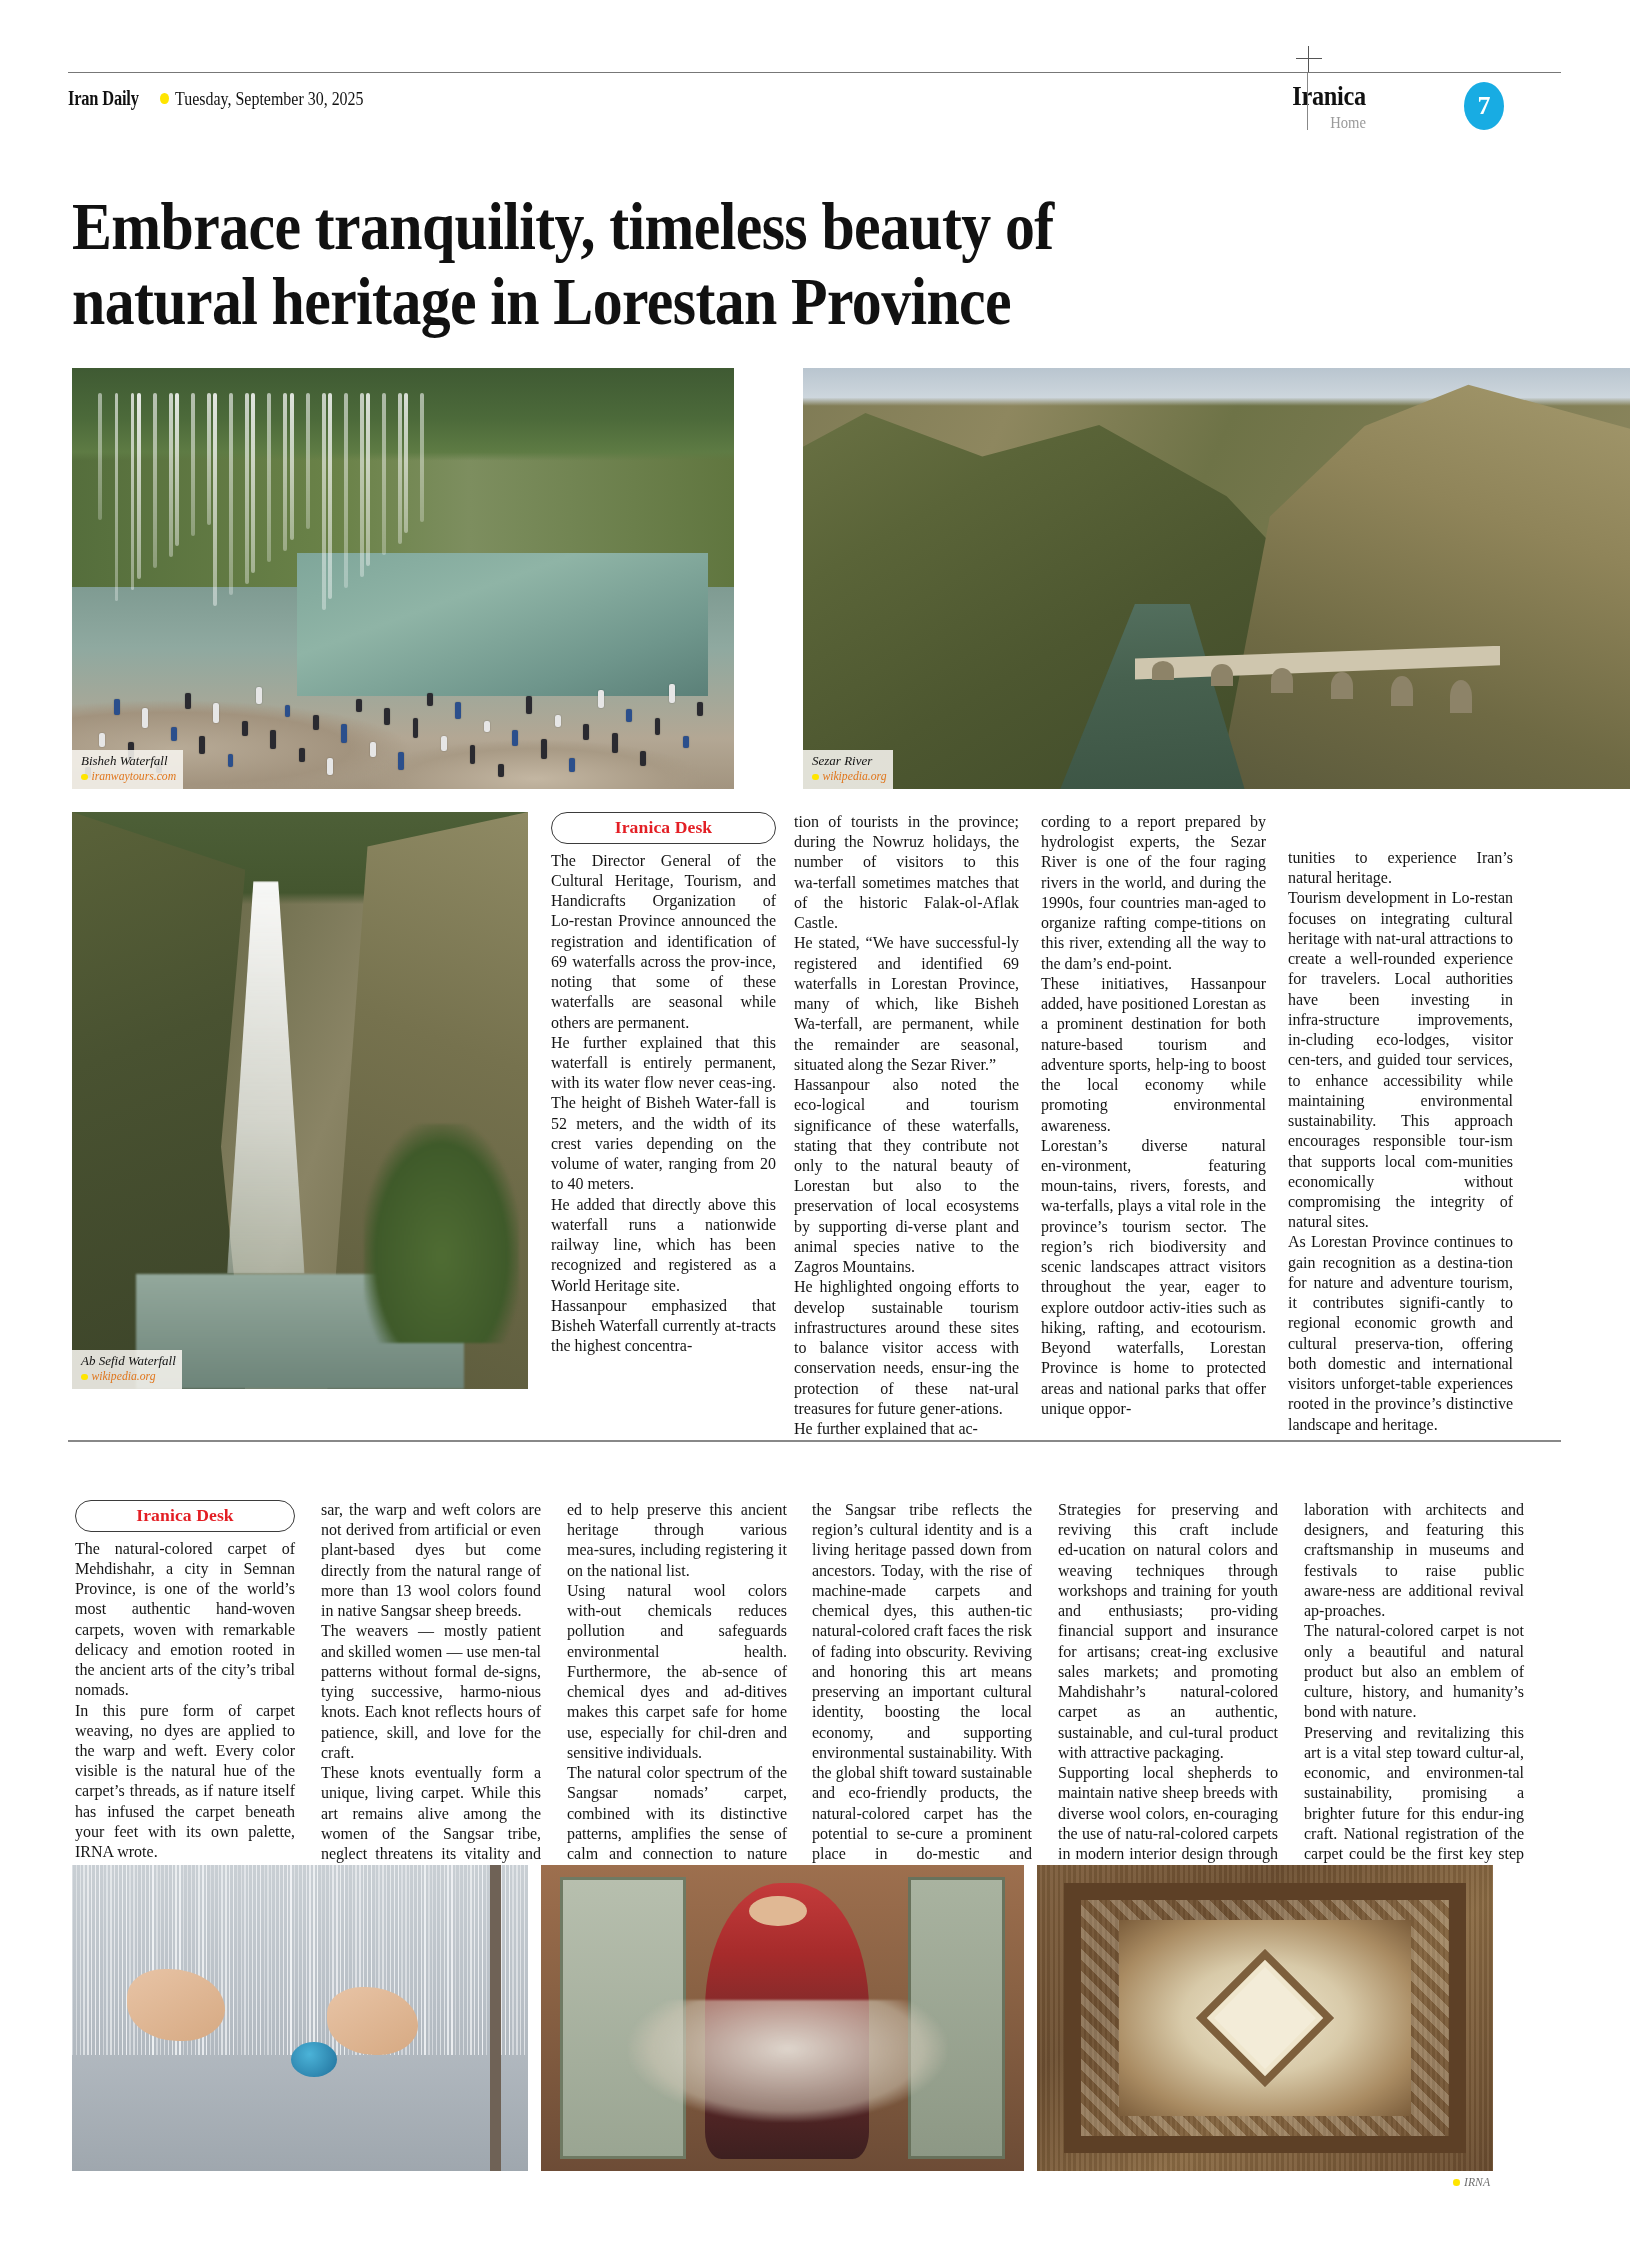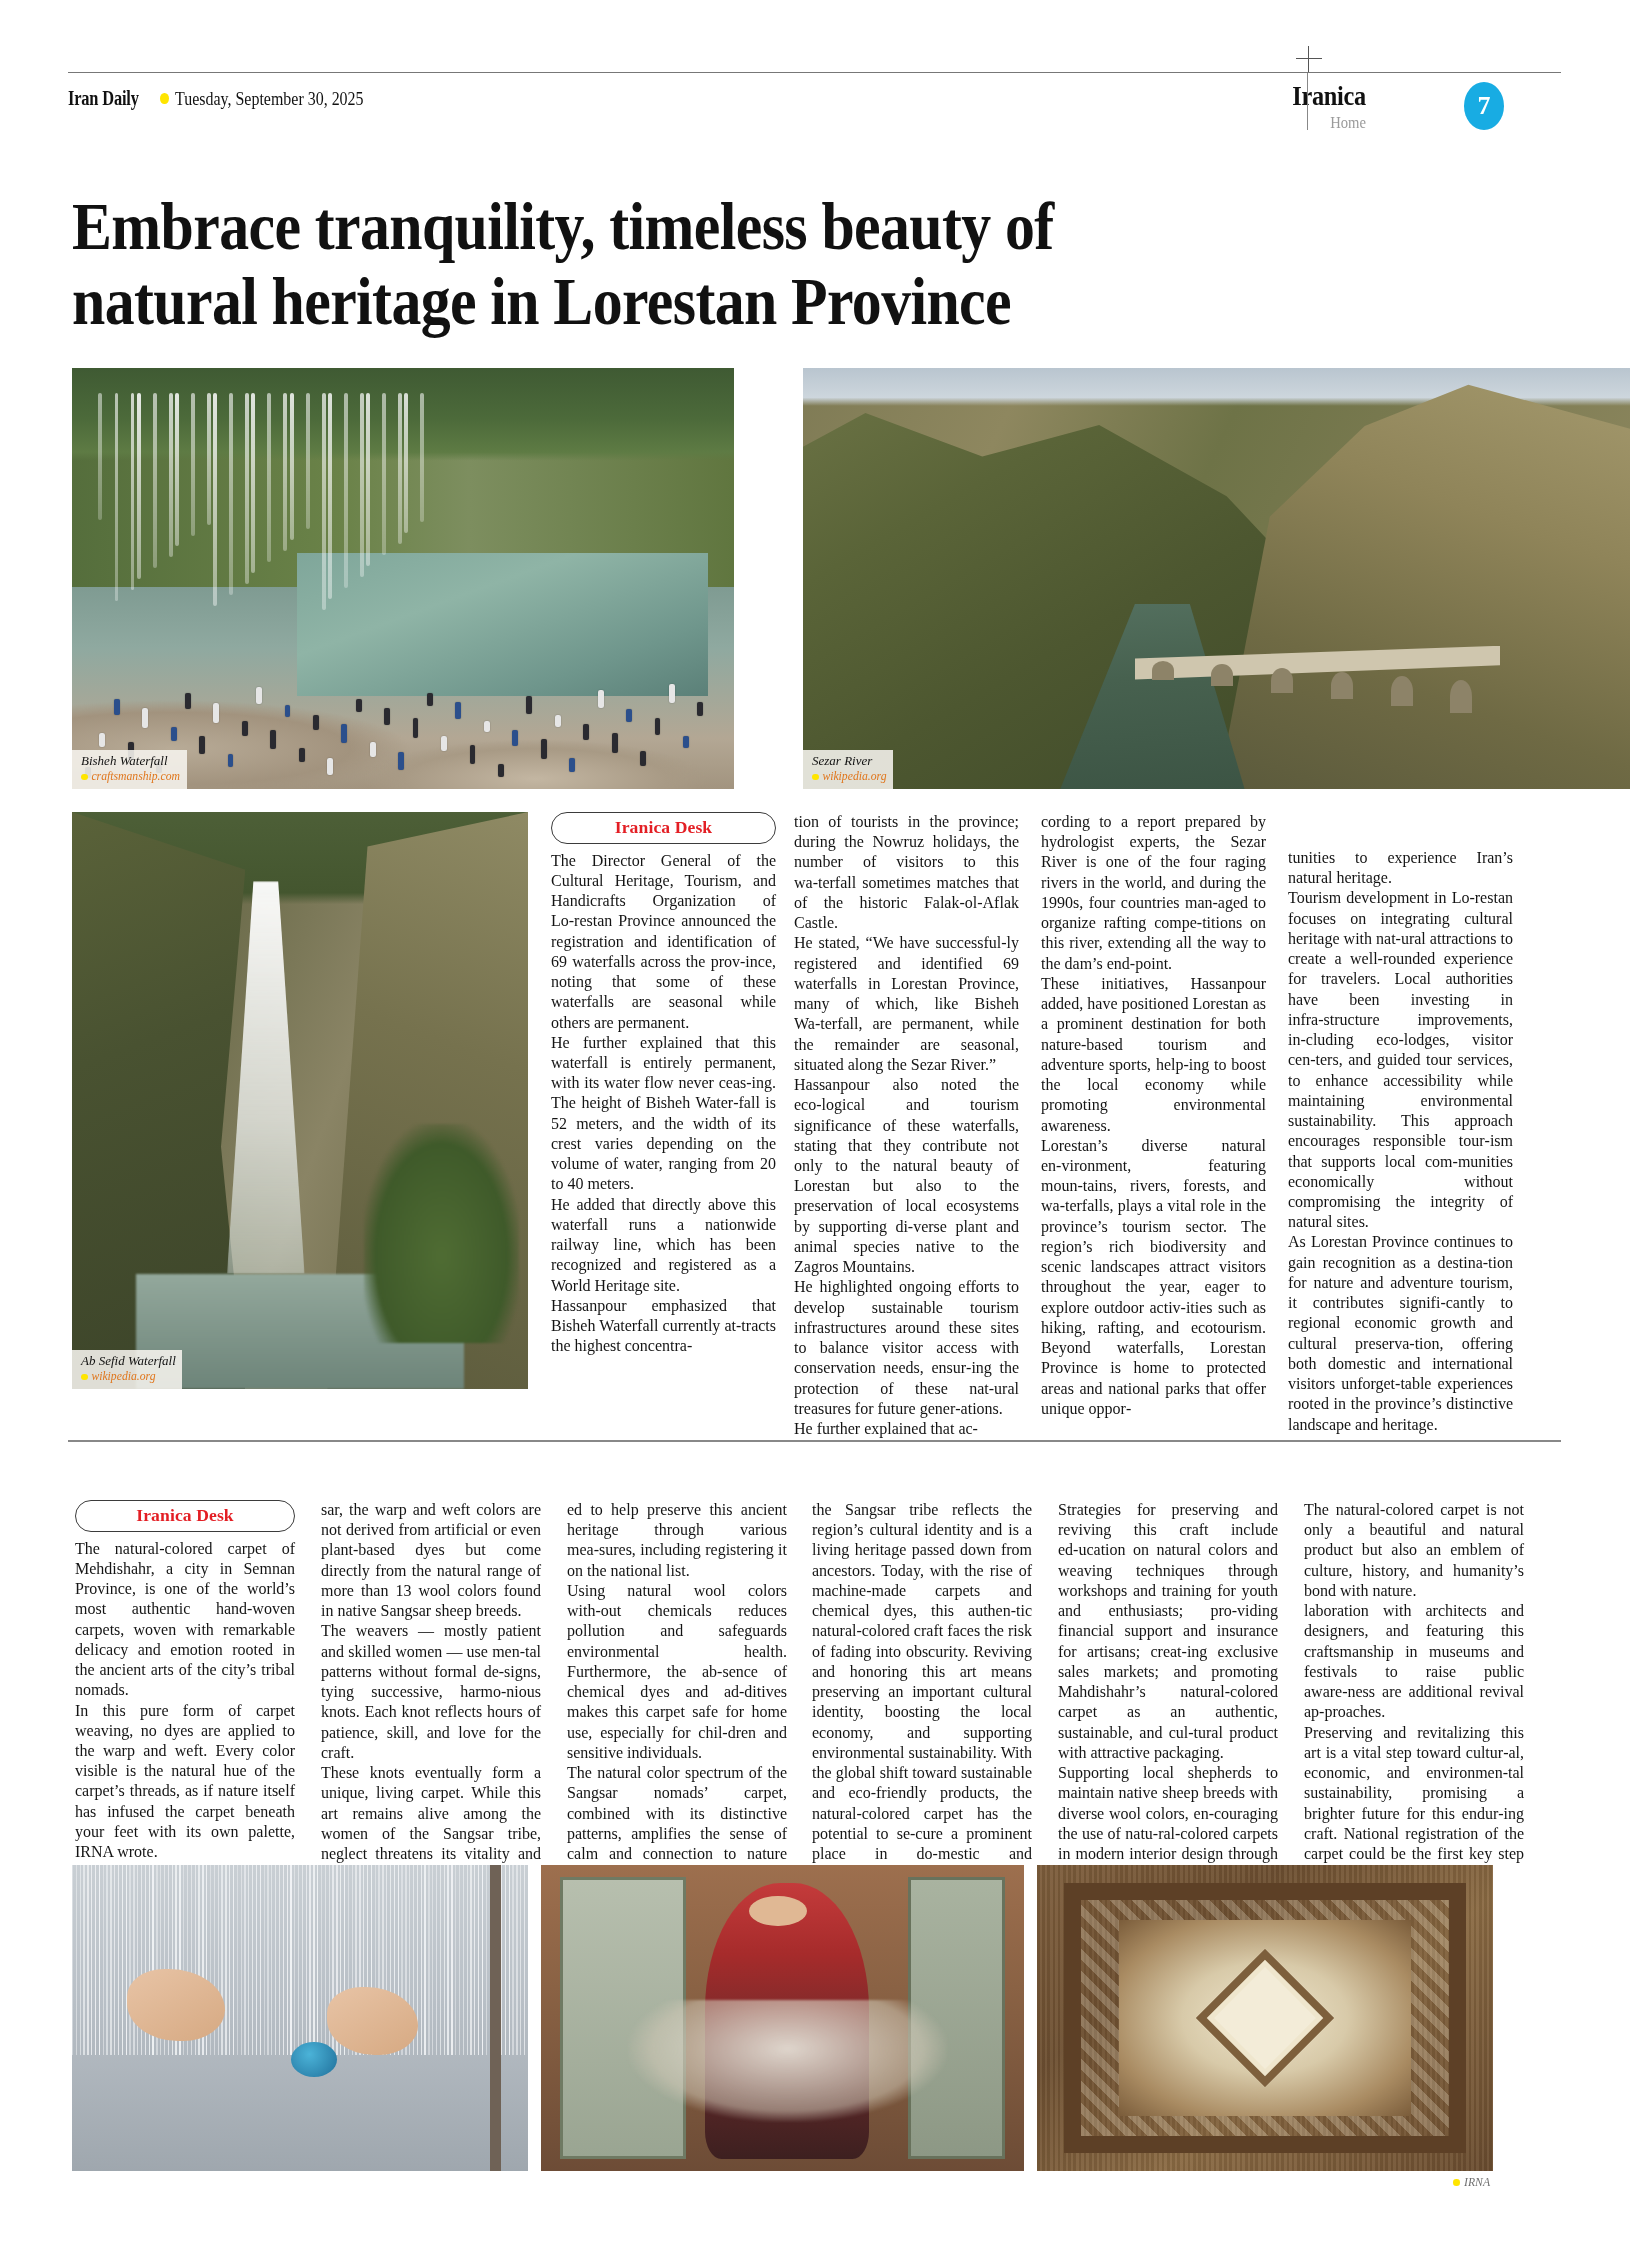--- a/index.html
+++ b/index.html
@@ -395,21 +395,21 @@
         <i class="" style="left: 85.85%; bottom: 13%; height: 15px;"></i>
         <i class="" style="left: 88%; bottom: 42%; height: 17px;"></i>
         <i class="l" style="left: 90.15%; bottom: 71%; height: 19px;"></i>
         <i class="b" style="left: 92.3%; bottom: 30%; height: 11.7px;"></i>
         <i class="" style="left: 94.45%; bottom: 59%; height: 13.7px;"></i>
       </div>
     <div class="cap">
       <div>Bisheh Waterfall</div>
       <div class="src">
         <span class="d"></span>
-        <span>craftsmanship.com</span>
+        <span>iranwaytours.com</span>
       </div>
     </div>
   </div>
 
   <div class="photo" id="photo-sezar">
     <div class="ph-sezar-bg"></div>
     <div class="sz-mtnL"></div>
     <div class="sz-mtnR"></div>
     <div class="sz-river"></div>
     <div class="sz-bridge"></div>
@@ -518,22 +518,22 @@
 
   <div class="col" style="left:1058px; top:1500px; width:220px;">
     <div class="body">
         <p>Strategies for preserving and reviving this craft include ed‑ucation on natural colors and weaving techniques through workshops and training for youth and enthusiasts; pro‑viding financial support and insurance for artisans; creat‑ing exclusive sales markets; and promoting Mahdishahr’s natural-colored carpet as an authentic, sustainable, and cul‑tural product with attractive packaging.</p>
         <p>Supporting local shepherds to maintain native sheep breeds with diverse wool colors, en‑couraging the use of natu‑ral-colored carpets in modern interior design through col‑</p>
       </div>
   </div>
 
   <div class="col" style="left:1304px; top:1500px; width:220px;">
     <div class="body">
+        <p>laboration with architects and designers, and featuring this craftsmanship in museums and festivals to raise public aware‑ness are additional revival ap‑proaches.</p>
         <p>The natural-colored carpet is not only a beautiful and natural product but also an emblem of culture, history, and humanity’s bond with nature.</p>
-        <p>laboration with architects and designers, and featuring this craftsmanship in museums and festivals to raise public aware‑ness are additional revival ap‑proaches.</p>
         <p>Preserving and revitalizing this art is a vital step toward cultur‑al, economic, and environmen‑tal sustainability, promising a brighter future for this endur‑ing craft. National registration of the carpet could be the first key step in supporting this tra‑dition.</p>
       </div>
   </div>
 
   <div class="photo" id="photo-loom">
     <div class="loom-bg"></div>
     <div class="loom-warp" id="warp-loom">
         <i style="left: 0%; opacity: 0.45;"></i>
         <i style="left: 0.84%; opacity: 0.52;"></i>
         <i style="left: 1.68%; opacity: 0.59;"></i>

